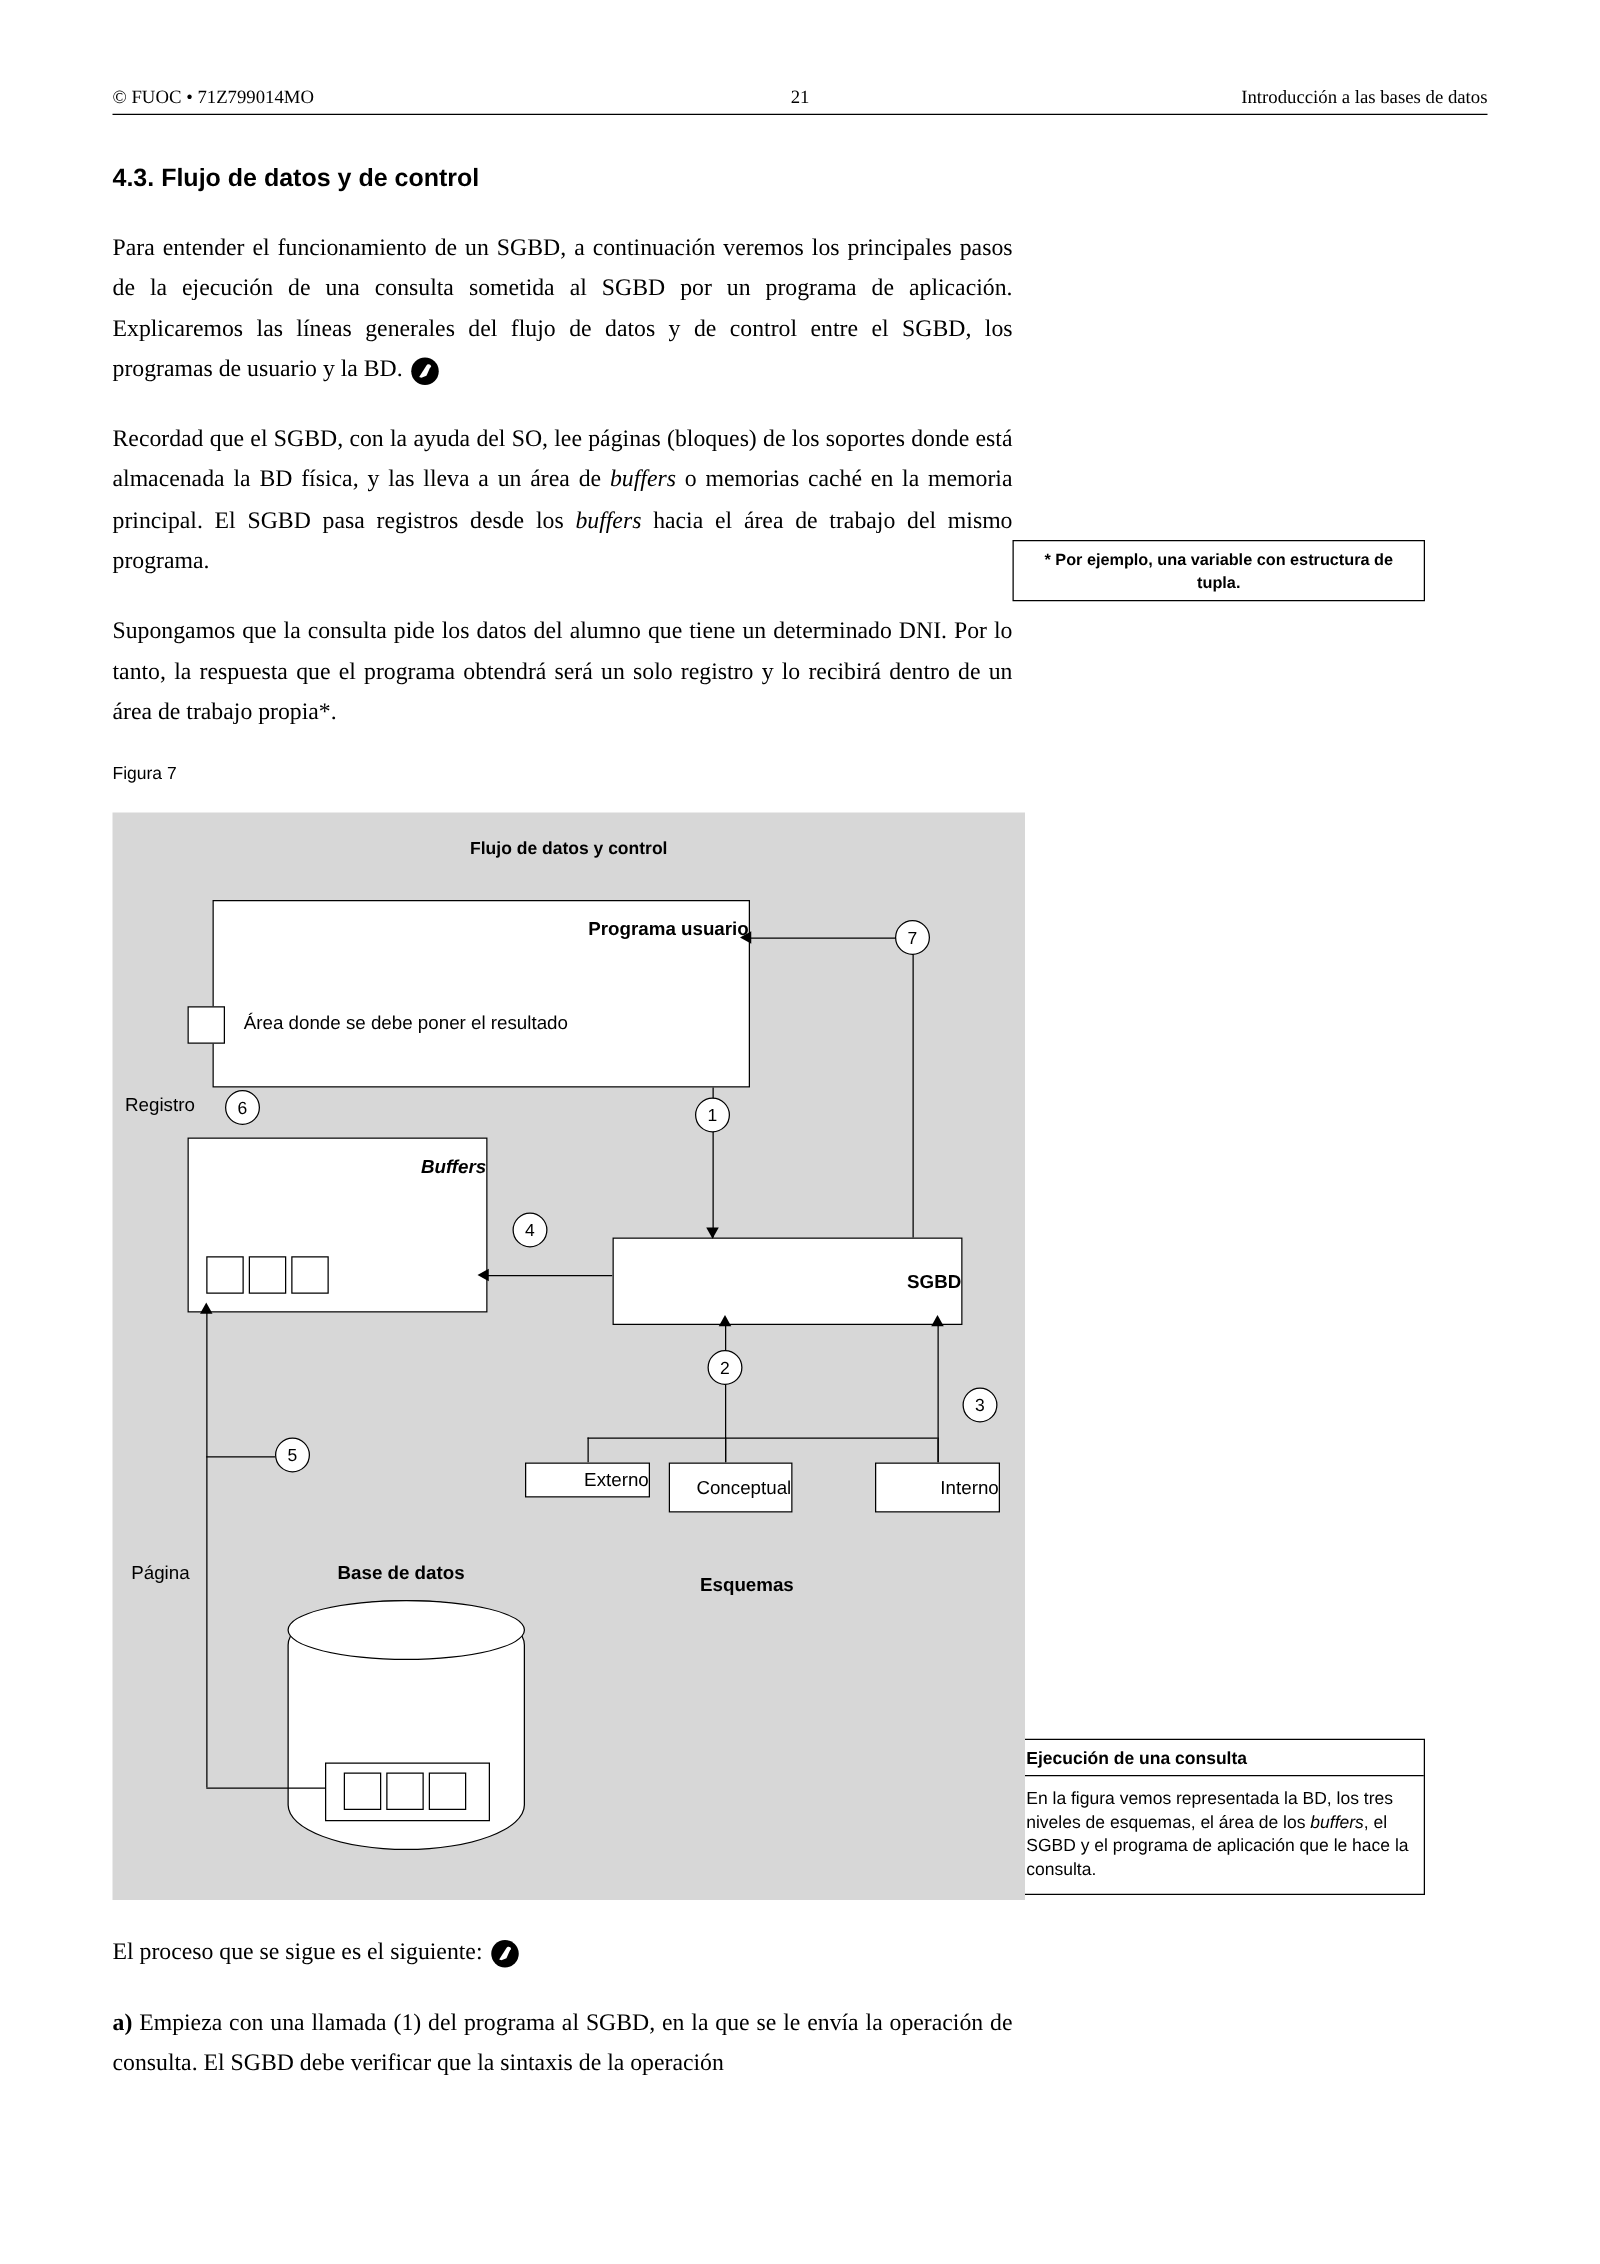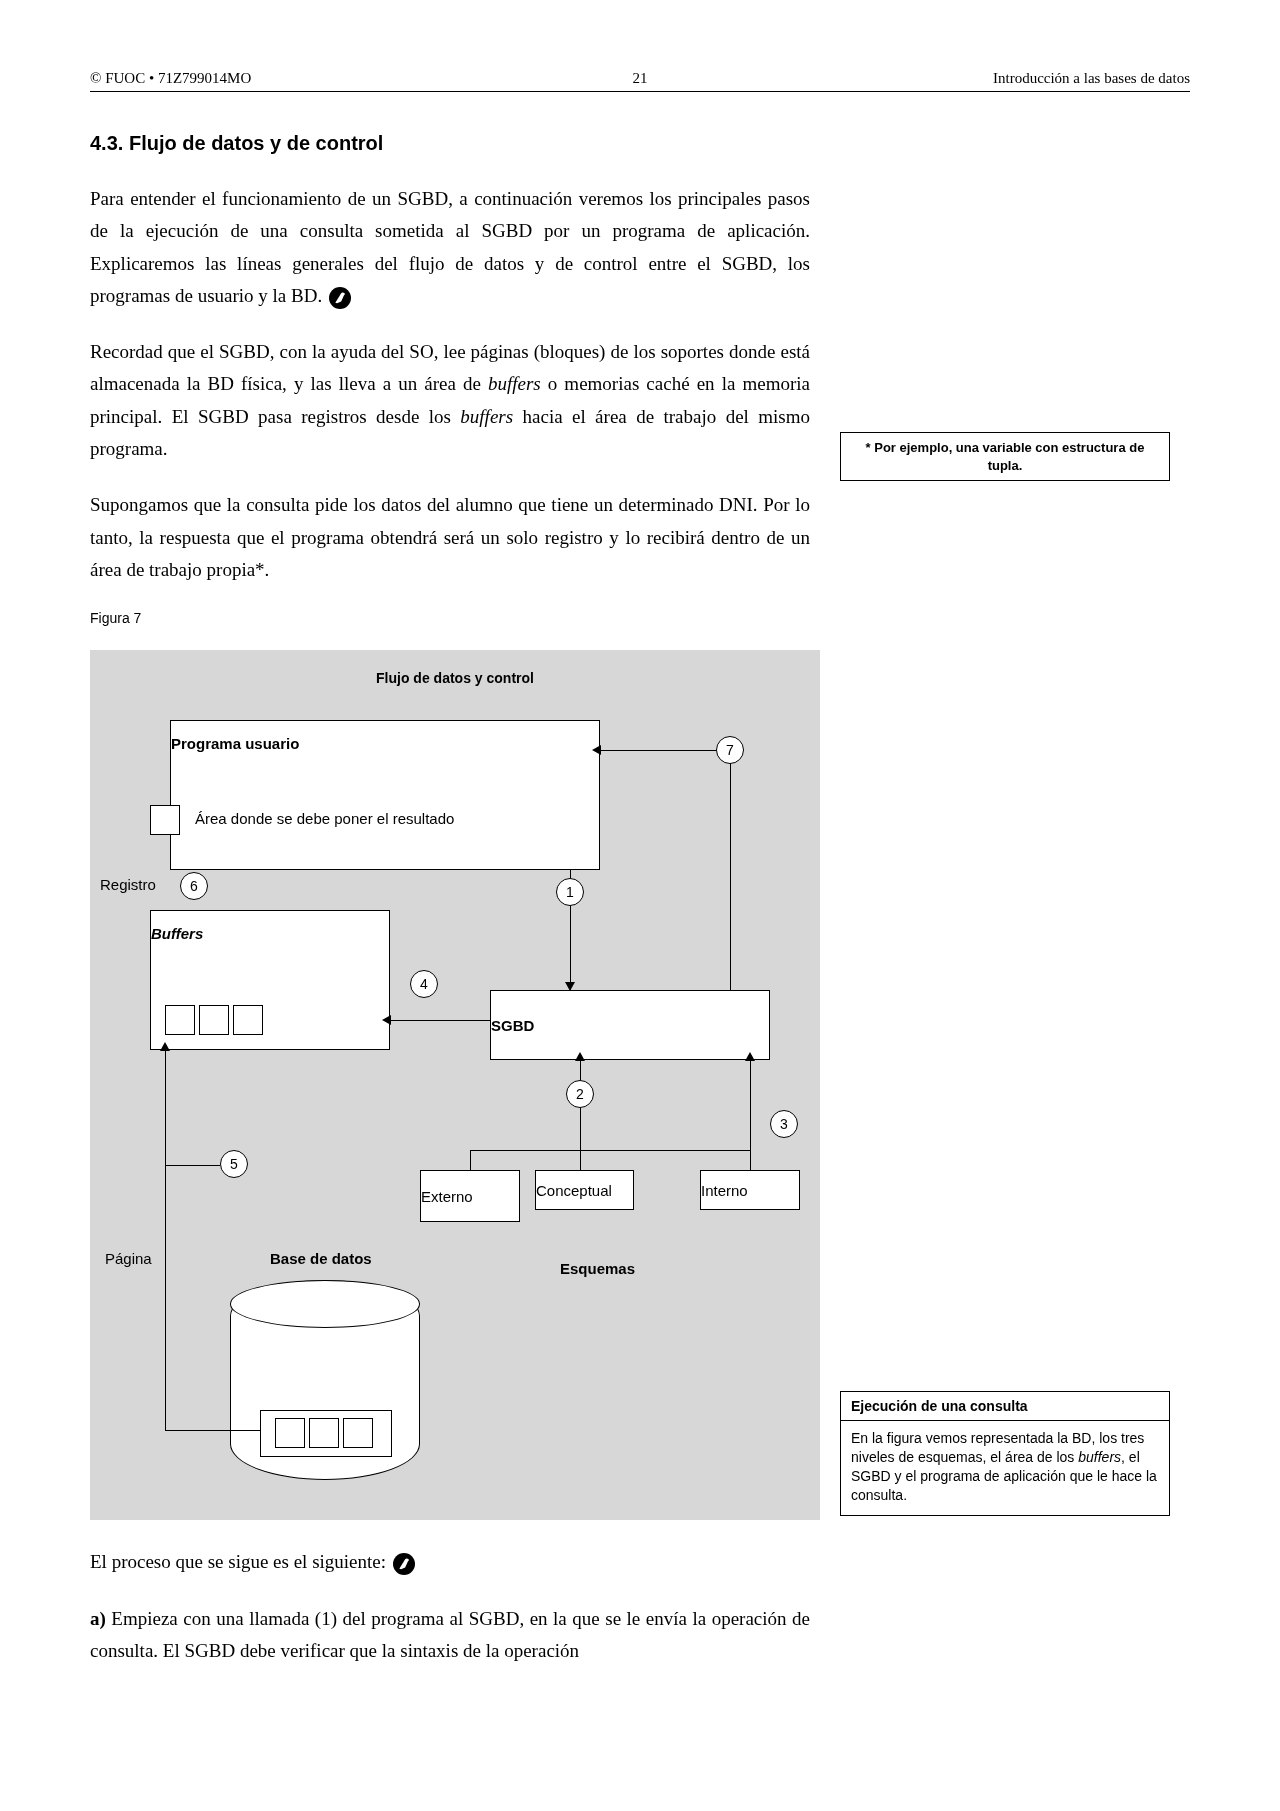--- a/index.html
+++ b/index.html
@@ -24,21 +24,20 @@
     font-size: 15px;
     border-bottom: 1px solid #000;
     padding-bottom: 4px;
     margin-bottom: 40px;
   }
   .header-left { }
   .header-center { position: absolute; left: 50%; transform: translateX(-50%); }
   .header-right { }
   .content {
     display: flex;
-    gap: 30px;
   }
   .main {
     width: 720px;
   }
   .sidebar {
     width: 330px;
     font-family: Arial, Helvetica, sans-serif;
   }
   h2.section-title {
     font-family: Arial, Helvetica, sans-serif;
@@ -109,21 +108,21 @@
     font-weight: bold;
     font-size: 14px;
   }
   .d-box {
     position: absolute;
     border: 1px solid #000;
     background: #fff;
     box-sizing: border-box;
     display: flex;
     align-items: center;
-    justify-content: flex-start;
+    justify-content: flex-end;
     text-align: center;
   }
   .d-label {
     position: absolute;
     font-size: 15px;
   }
   .d-circle {
     position: absolute;
     width: 28px;
     height: 28px;
@@ -261,21 +260,21 @@
         <div class="arrow-up" style="left:655px; top:402px;"></div>
         <div class="d-circle" style="left:680px; top:460px;">
             <span>3</span>
           </div>
 
         <div class="hline" style="left:380px; top:500px; width:280px;"></div>
         <div class="vline" style="left:380px; top:500px; height:20px;"></div>
         <div class="vline" style="left:490px; top:500px; height:20px;"></div>
         <div class="vline" style="left:660px; top:500px; height:20px;"></div>
 
-        <div class="d-box" style="left:330px; top:520px; width:100px; height:52px;">
+        <div class="d-box" style="left:330px; top:520px; width:100px; height:28px;">
             <span>Externo</span>
           </div>
         <div class="d-box" style="left:445px; top:520px; width:99px; height:40px;">
             <span>Conceptual</span>
           </div>
         <div class="d-box" style="left:610px; top:520px; width:100px; height:40px;">
             <span>Interno</span>
           </div>
 
         <div class="d-label" style="left:470px; top:610px; font-weight:bold;">Esquemas</div>

